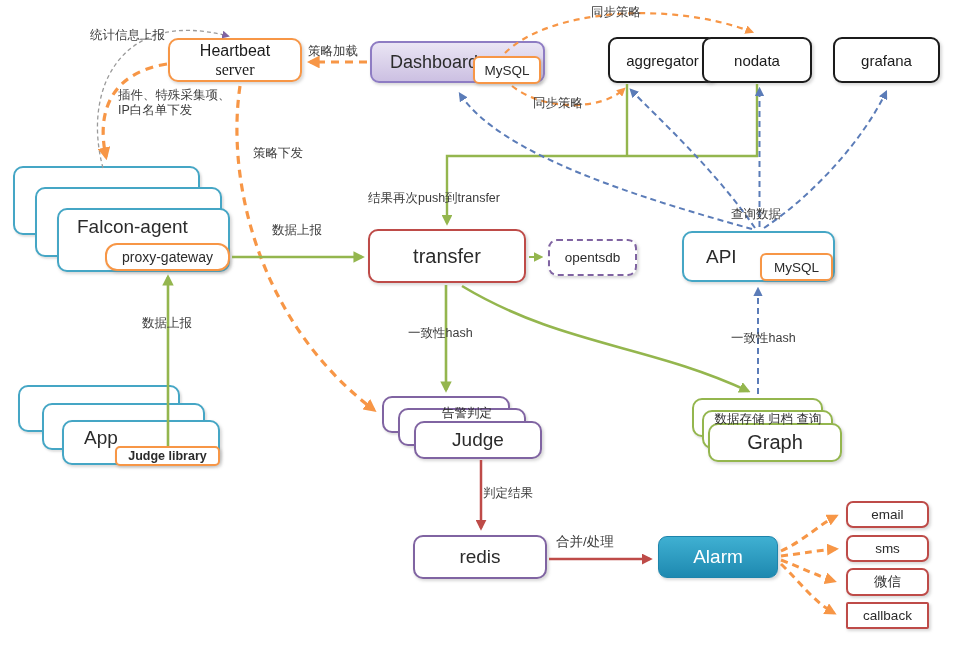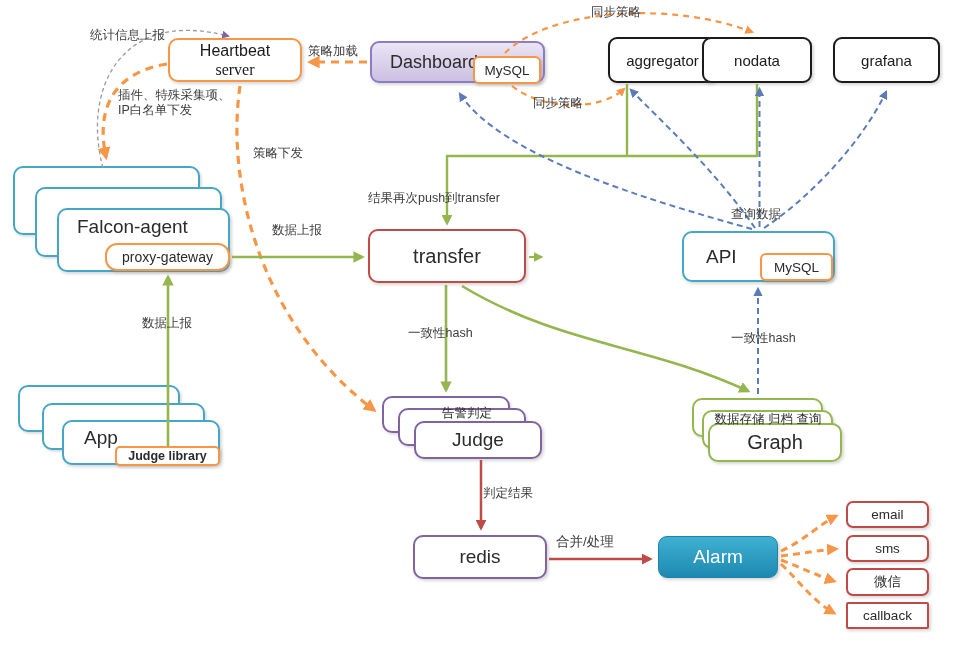--- a/index.html
+++ b/index.html
@@ -122,20 +122,23 @@
     <span class="big">Falcon-agent</span>
   </div>
   <div class="box orange" style="left:105px;top:243px;width:125px;height:28px;border-radius:12px;z-index:3;">
     <span style="font-size:14px;color:#2b2b2b;">proxy-gateway</span>
   </div>
 
   <div class="box redb" style="left:368px;top:229px;width:158px;height:54px;">
     <span class="big" style="font-size:20px;">transfer</span>
   </div>
 
+  <div class="box dashed-purple" style="left:548px;top:239px;width:89px;height:37px;">
+    <span class="sm">opentsdb</span>
+  </div>
 
   <div class="box cyan" style="left:682px;top:231px;width:153px;height:51px;justify-content:flex-start;padding-left:22px;">
     <span class="big">API</span>
   </div>
   <div class="box orange" style="left:760px;top:253px;width:73px;height:28px;border-radius:6px;z-index:3;">
     <span class="sm">MySQL</span>
   </div>
 
   <div class="box cyan stack" style="left:18px;top:385px;width:162px;height:47px;"></div>
   <div class="box cyan stack" style="left:42px;top:403px;width:163px;height:47px;"></div>

